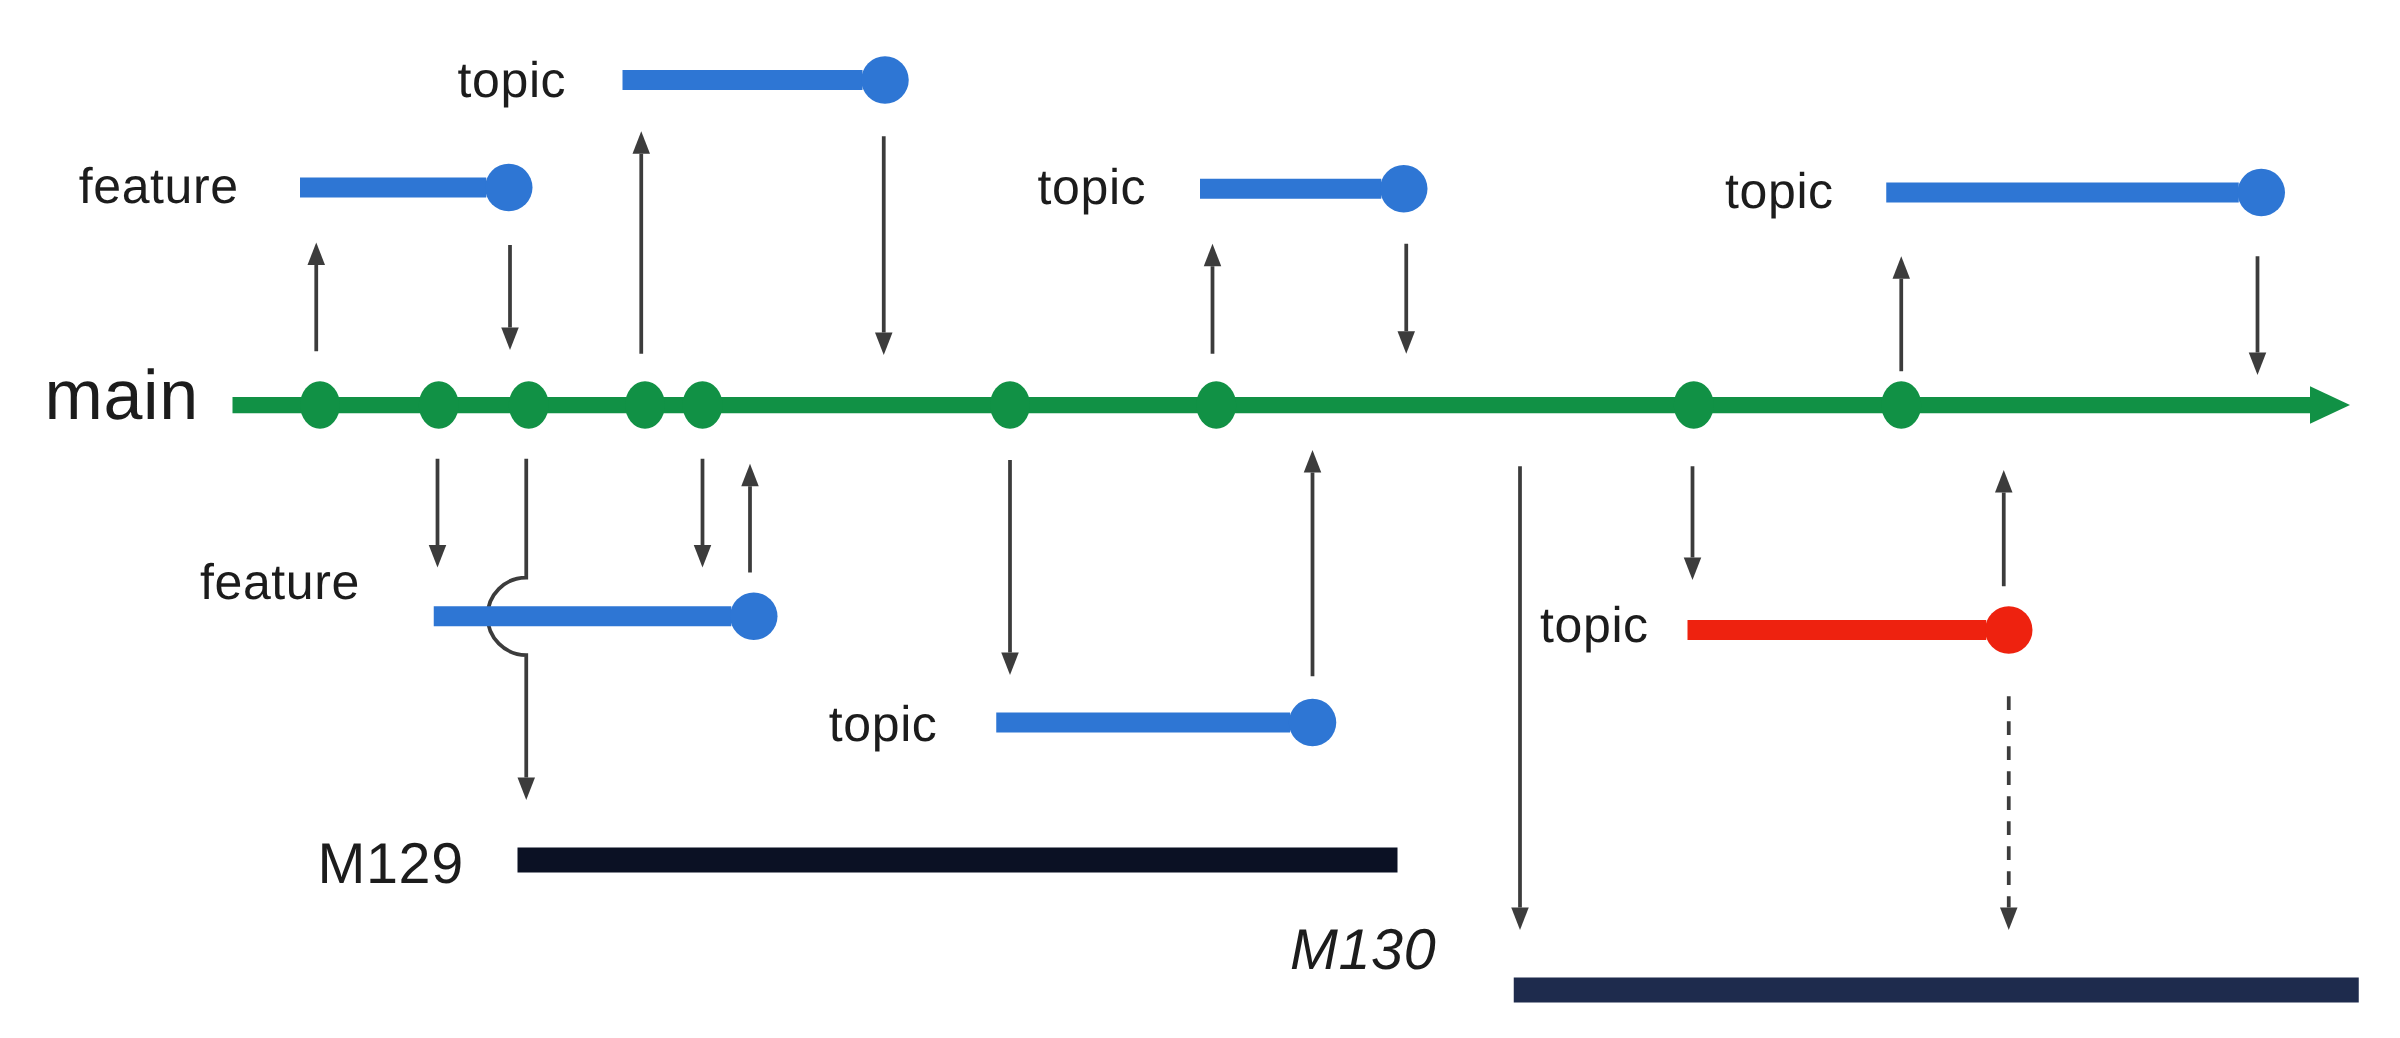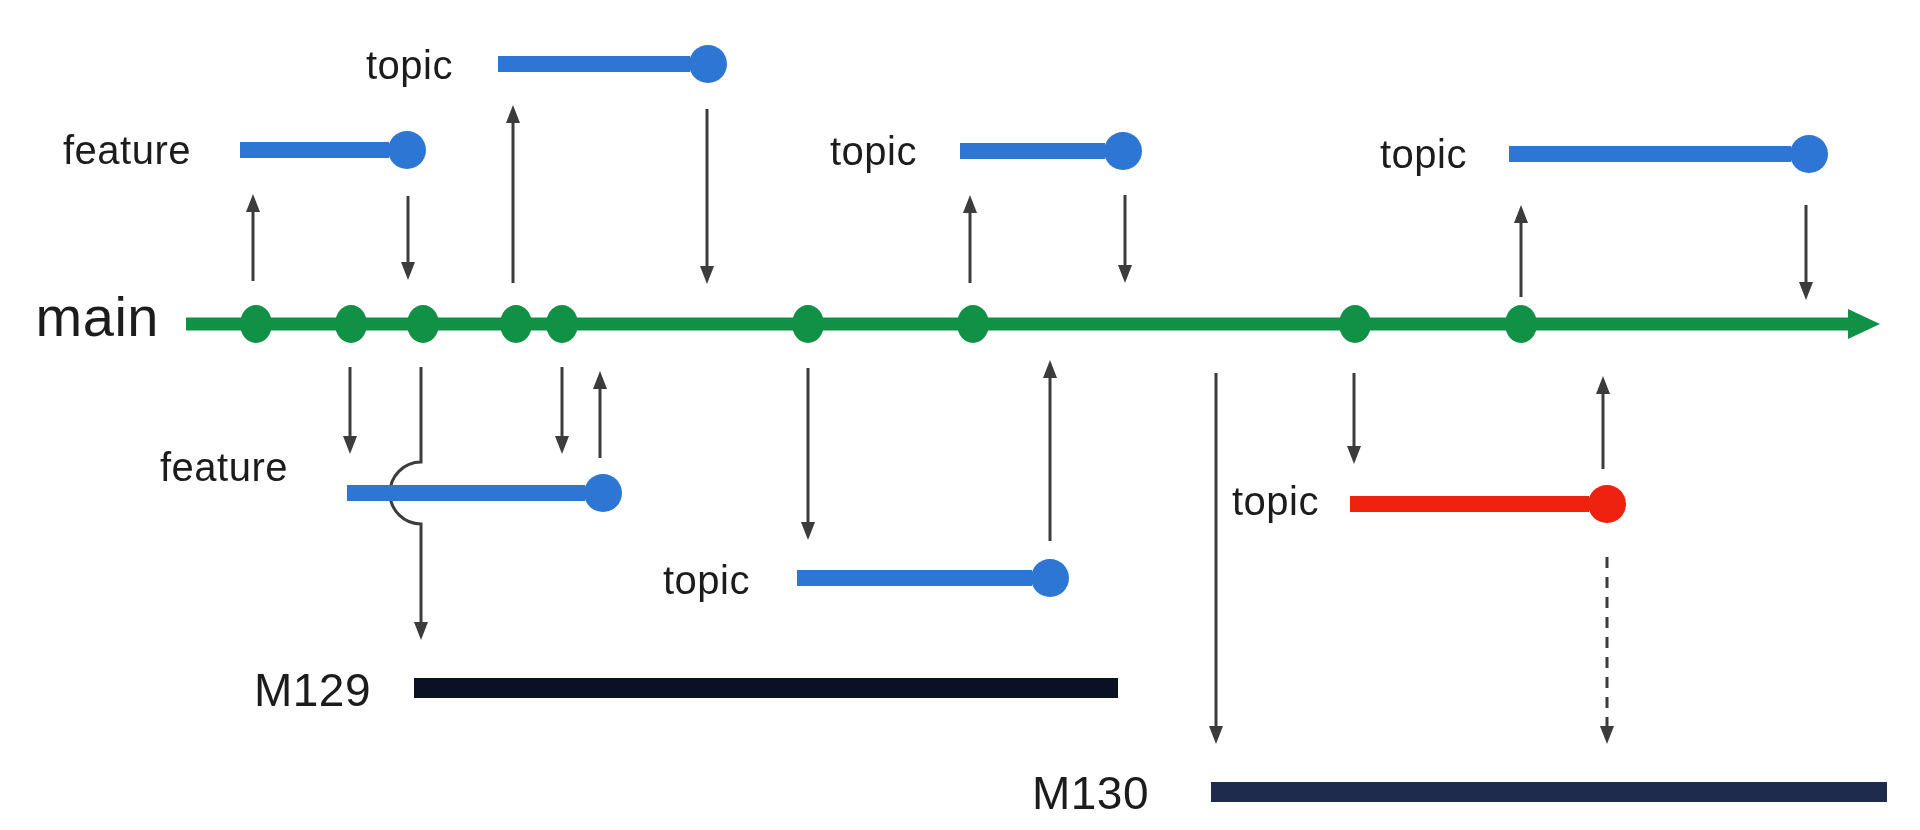--- a/index.html
+++ b/index.html
@@ -11,21 +11,21 @@
   .lbl-big{font-size:46px;margin-left:36px;}
   #lbl-main        {right:1761px;top:316px;font-size:56px;}
   #lbl-bugfix      {right:1729px;top:150px;}
   #lbl-topic-top   {right:1467px;top:65px;}
   #lbl-topic-umid  {right:1003px;top:151px;}
   #lbl-topic-uright{right:453px; top:154px;}
   #lbl-feature     {right:1632px;top:467px;}
   #lbl-topic-lmid  {right:1170px;top:580px;}
   #lbl-topic-red   {right:601px; top:501px;}
   #lbl-m129        {right:1549px;top:690px;}
-  #lbl-m130        {right:771px; top:793px;}
+  #lbl-m130        {right:771px; top:759px;font-style:italic;}
 </style>
 </head>
 <body>
 
 <div class="stage">
   <svg id="diagram-svg" width="1920" height="830" viewBox="0 0 1920 830">
       <rect x="414" y="678" width="704" height="20" fill="#0b1124"></rect>
       <rect x="1211" y="782" width="676" height="20" fill="#1e2b4d"></rect>
       <path d="M 421 367 L 421 462 A 31 31 0 0 0 421 524 L 421 622" fill="none" stroke="#3c3c3c" stroke-width="3"></path>
       <polygon points="414,622 428,622 421,640" fill="#3c3c3c"></polygon>

